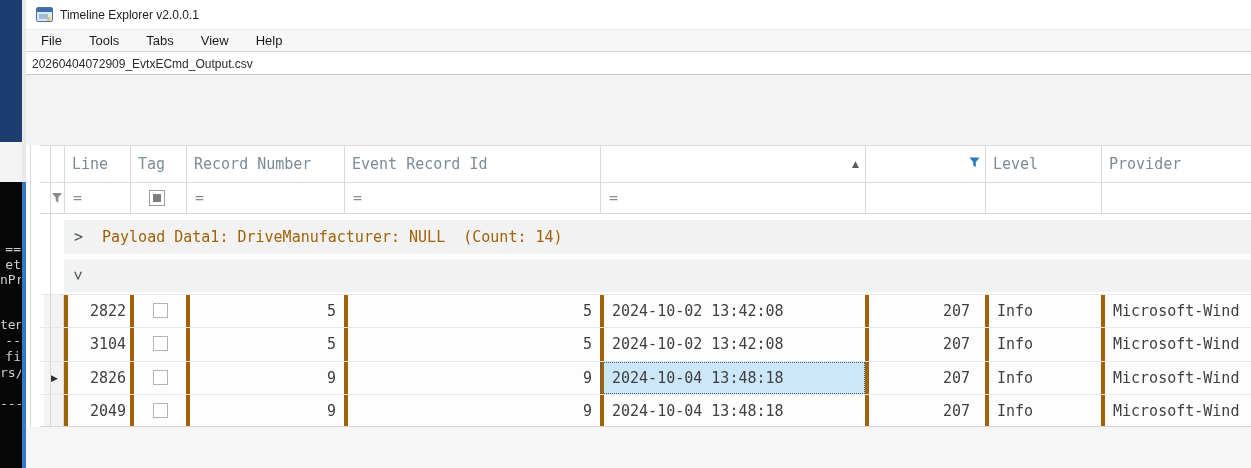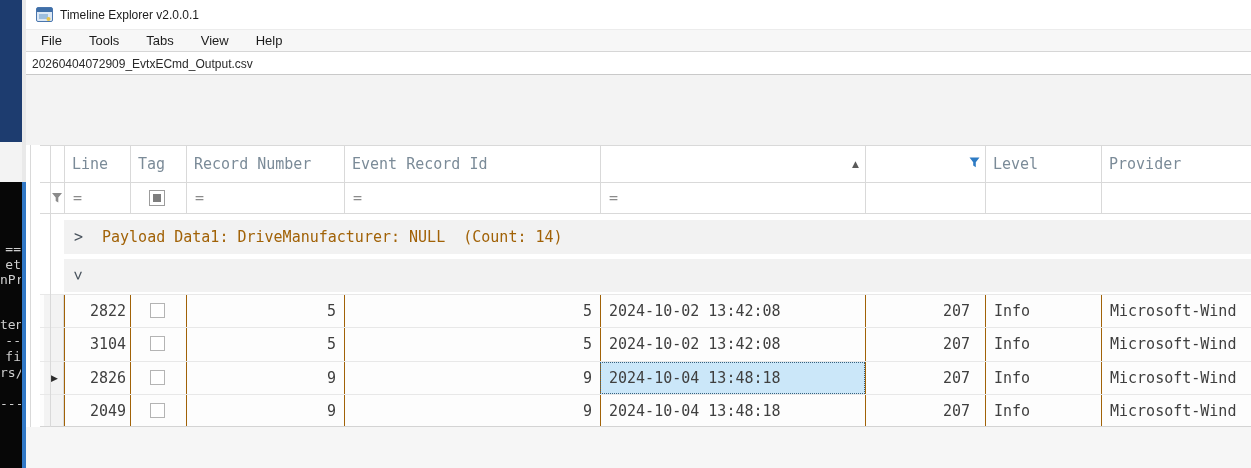--- a/index.html
+++ b/index.html
@@ -94,21 +94,21 @@
     font-family:"DejaVu Sans Mono", monospace; font-size:15px; color:#4a545e; }
   .grp-chev.expanded { transform:rotate(90deg); }
   .grp-label { position:absolute; left:62px; top:0; height:100%; display:flex; align-items:center;
     font-family:"DejaVu Sans Mono", monospace; font-size:15px; color:#a16207; white-space:pre; }
 
   .data-row { background:#fdfdfd; border-top:1px solid #e8e8e8; }
   #data-row-0 { top:294px; height:33px; }
   #data-row-1 { top:327px; height:34px; }
   #data-row-2 { top:361px; height:33px; }
   #data-row-3 { top:394px; height:33px; border-bottom:1px solid #d4d4d4; }
-  .data-row .cell { color:#3f3f3f; line-height:32px; border-left:1px solid #a16207; }
+  .data-row .cell { color:#3f3f3f; line-height:32px; border-left:4px solid #a16207; }
   .data-row .c-gut { border-left:none; background:#f3f3f3; border-right:1px solid #d9d9d9; }
   .num { text-align:right; padding-right:8px; }
   .c-line.num { padding-right:4px; }
   .c-eid.num { padding-right:15px; }
   .txt { padding-left:8px; }
   .row-ind { position:absolute; left:7px; top:0; line-height:32px; font-size:9px; color:#2b2b2b;
     font-family:"DejaVu Sans", sans-serif; }
   .sel-cell { background:#cbe7f9; outline:1px dotted #39627f; outline-offset:-1px; }
 
   .flt-gutter-funnel { position:absolute; left:7px; top:9px; }

